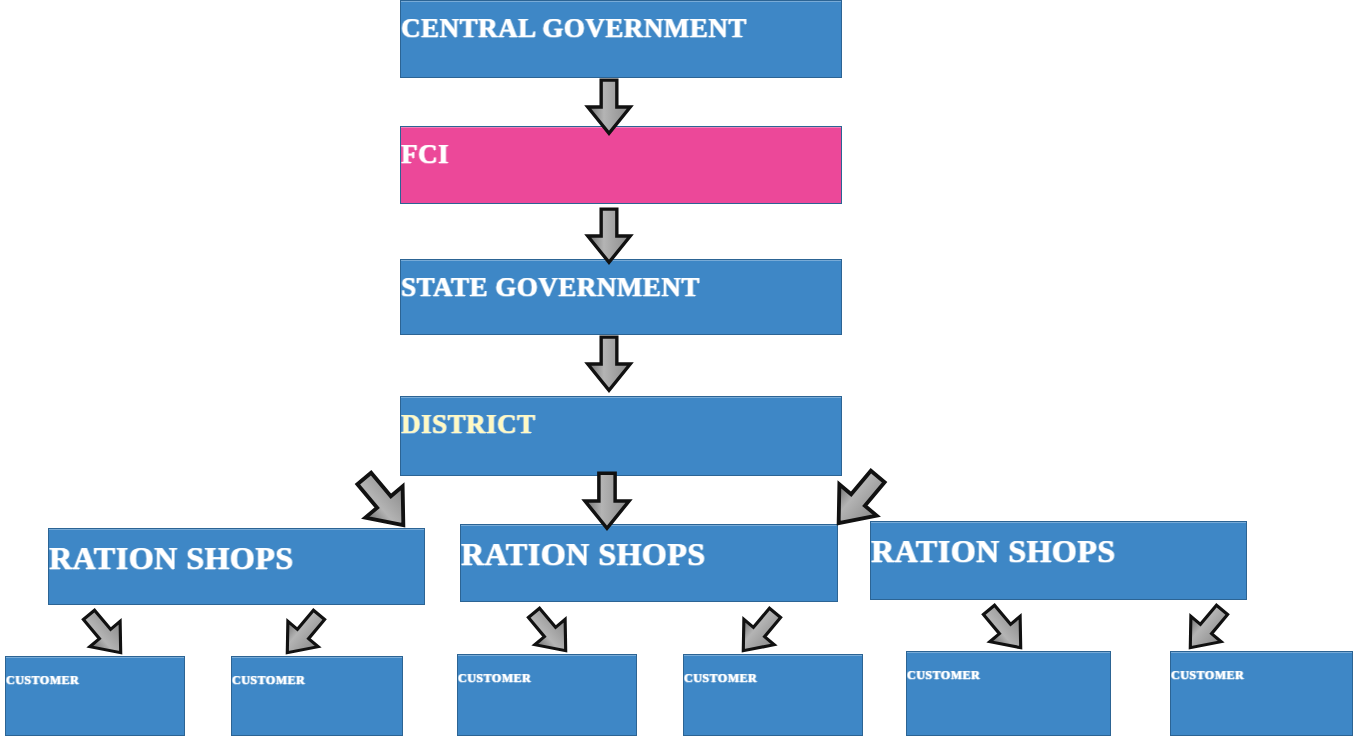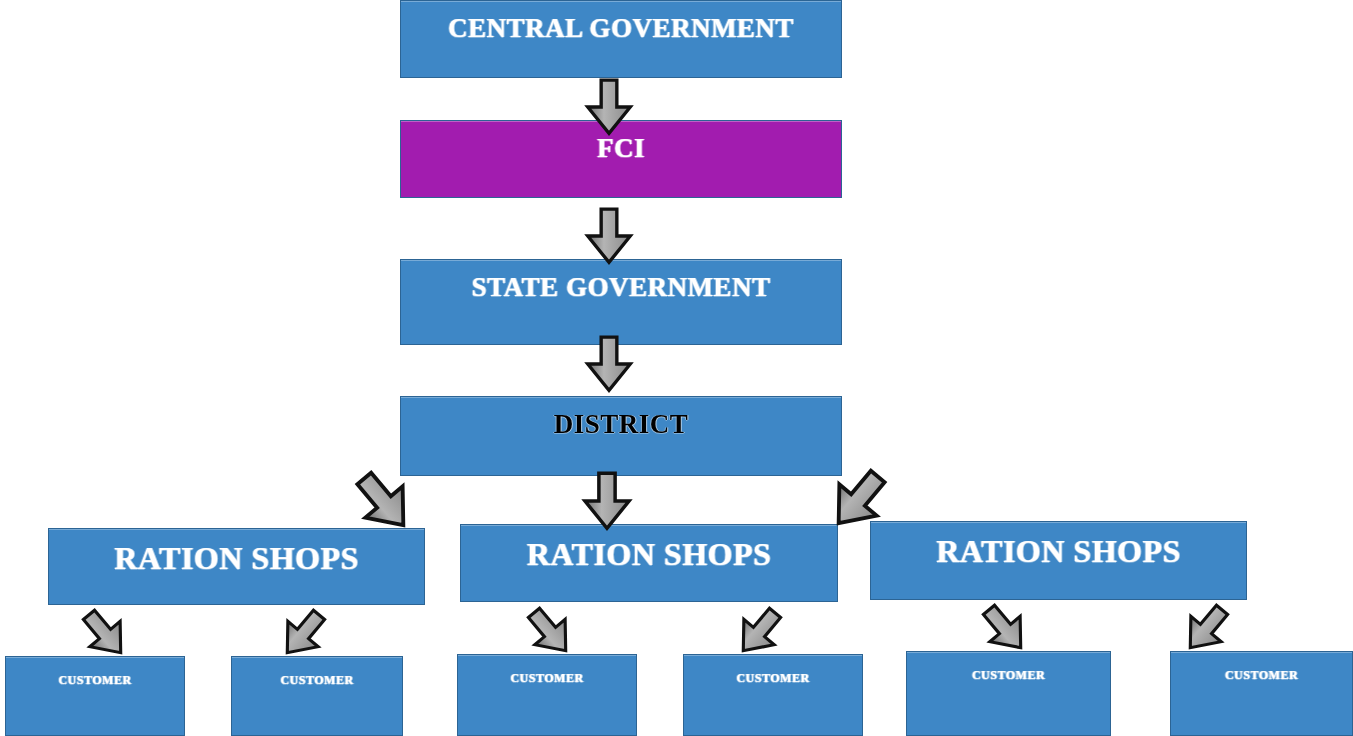--- a/index.html
+++ b/index.html
@@ -21,21 +21,20 @@
   
   .node {
     position: absolute;
     box-sizing: border-box;
     background: #3E87C6;
     border: 1px solid #2C6494;
     box-shadow: 0 1px 0 rgba(255,255,255,0.30) inset;
     color: #ffffff;
     font-weight: bold;
     letter-spacing: 0.5px;
-    text-align: center;
     white-space: nowrap;
     overflow: hidden;
     text-shadow:
        1px 0 0 rgba(255,255,255,0.55),
       -1px 0 0 rgba(255,255,255,0.35),
        0 1px 0 rgba(255,255,255,0.35);
   }
   .node .label {
     display: block;
     width: 100%;
@@ -53,27 +52,27 @@
   }
   .arrow svg { display: block; overflow: visible; }
 </style>
 </head>
 <body>
 
 <div id="canvas">
     <div class="node lvl-major" style="left: 400px; top: 0px; width: 442px; height: 78px; background: rgb(62, 135, 198); border-color: rgb(44, 100, 148); color: rgb(255, 255, 255);">
       <span class="label">CENTRAL GOVERNMENT</span>
     </div>
-    <div class="node lvl-major" style="left: 400px; top: 120px; width: 442px; height: 78px; background: #a21caf; border-color: rgb(44, 100, 148); color: rgb(255, 255, 255);">
+    <div class="node lvl-major" style="left: 400px; top: 126px; width: 442px; height: 78px; background: #ec4899; border-color: rgb(44, 100, 148); color: rgb(255, 255, 255);">
       <span class="label">FCI</span>
     </div>
-    <div class="node lvl-major" style="left: 400px; top: 259px; width: 442px; height: 86px; background: rgb(62, 135, 198); border-color: rgb(44, 100, 148); color: rgb(255, 255, 255);">
+    <div class="node lvl-major" style="left: 400px; top: 259px; width: 442px; height: 76px; background: rgb(62, 135, 198); border-color: rgb(44, 100, 148); color: rgb(255, 255, 255);">
       <span class="label">STATE GOVERNMENT</span>
     </div>
-    <div class="node lvl-major" style="left: 400px; top: 396px; width: 442px; height: 80px; background: rgb(62, 135, 198); border-color: rgb(44, 100, 148); color: #000000;">
+    <div class="node lvl-major" style="left: 400px; top: 396px; width: 442px; height: 80px; background: rgb(62, 135, 198); border-color: rgb(44, 100, 148); color: #fef9c3;">
       <span class="label">DISTRICT</span>
     </div>
     <div class="node lvl-shop" style="left: 48px; top: 528px; width: 377px; height: 77px; background: rgb(62, 135, 198); border-color: rgb(44, 100, 148); color: rgb(255, 255, 255);">
       <span class="label">RATION SHOPS</span>
     </div>
     <div class="node lvl-shop" style="left: 460px; top: 524px; width: 378px; height: 78px; background: rgb(62, 135, 198); border-color: rgb(44, 100, 148); color: rgb(255, 255, 255);">
       <span class="label">RATION SHOPS</span>
     </div>
     <div class="node lvl-shop" style="left: 870px; top: 521px; width: 377px; height: 79px; background: rgb(62, 135, 198); border-color: rgb(44, 100, 148); color: rgb(255, 255, 255);">
       <span class="label">RATION SHOPS</span>

